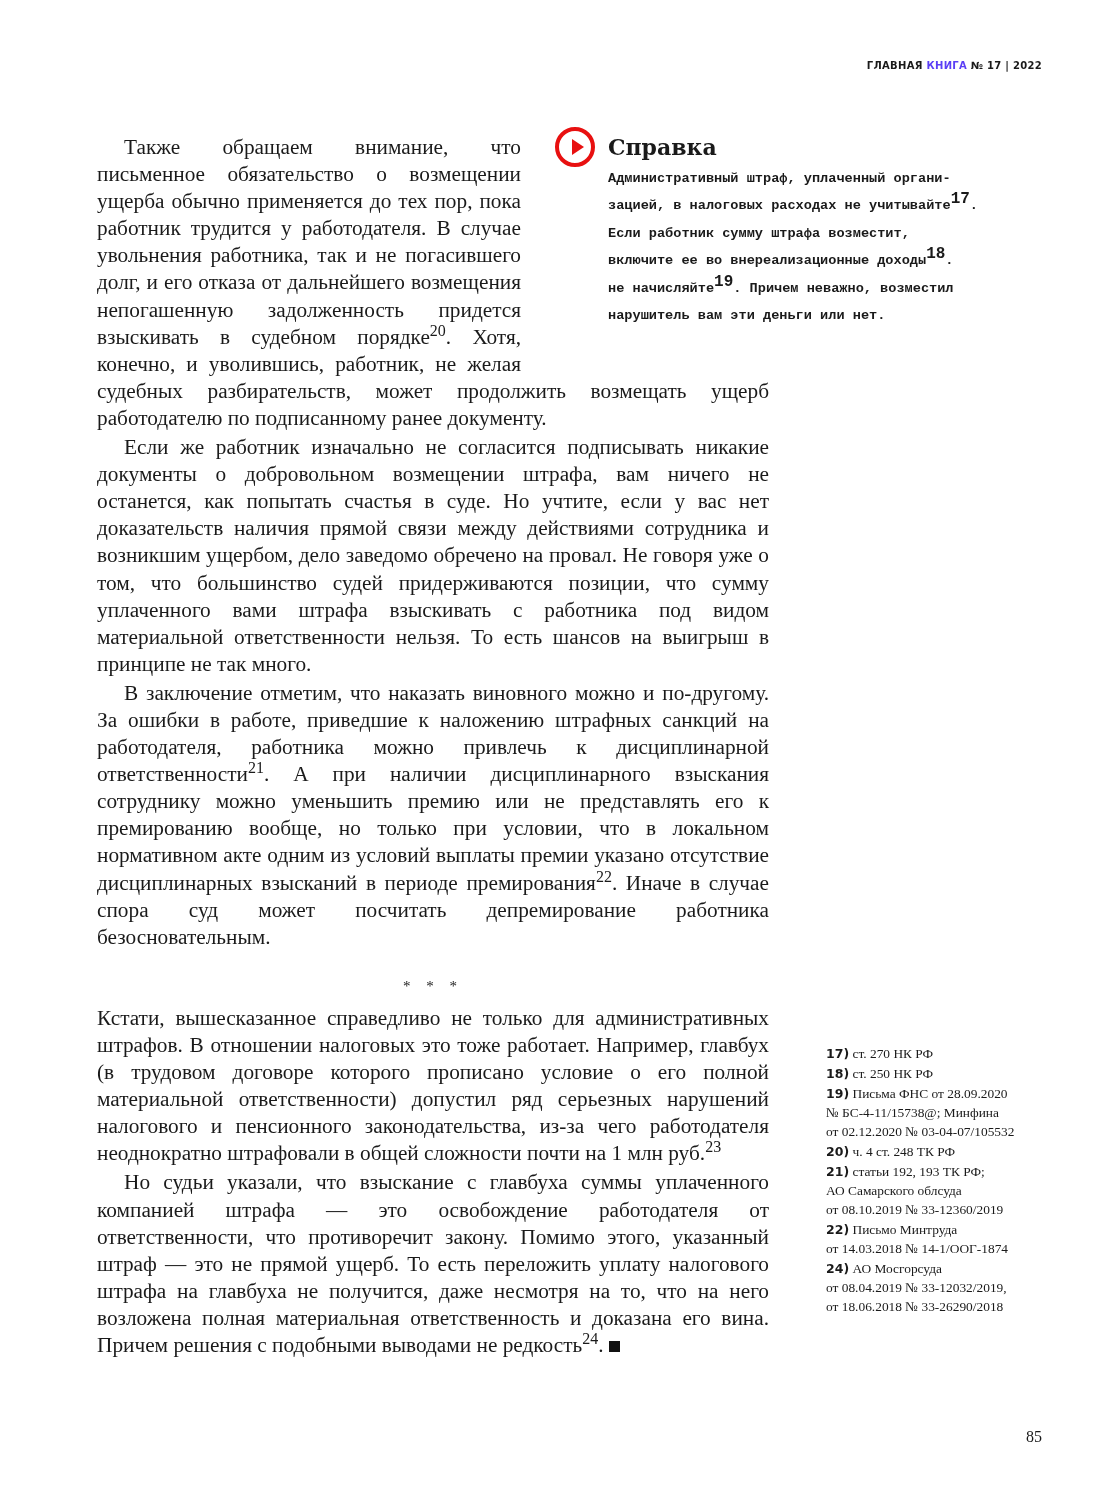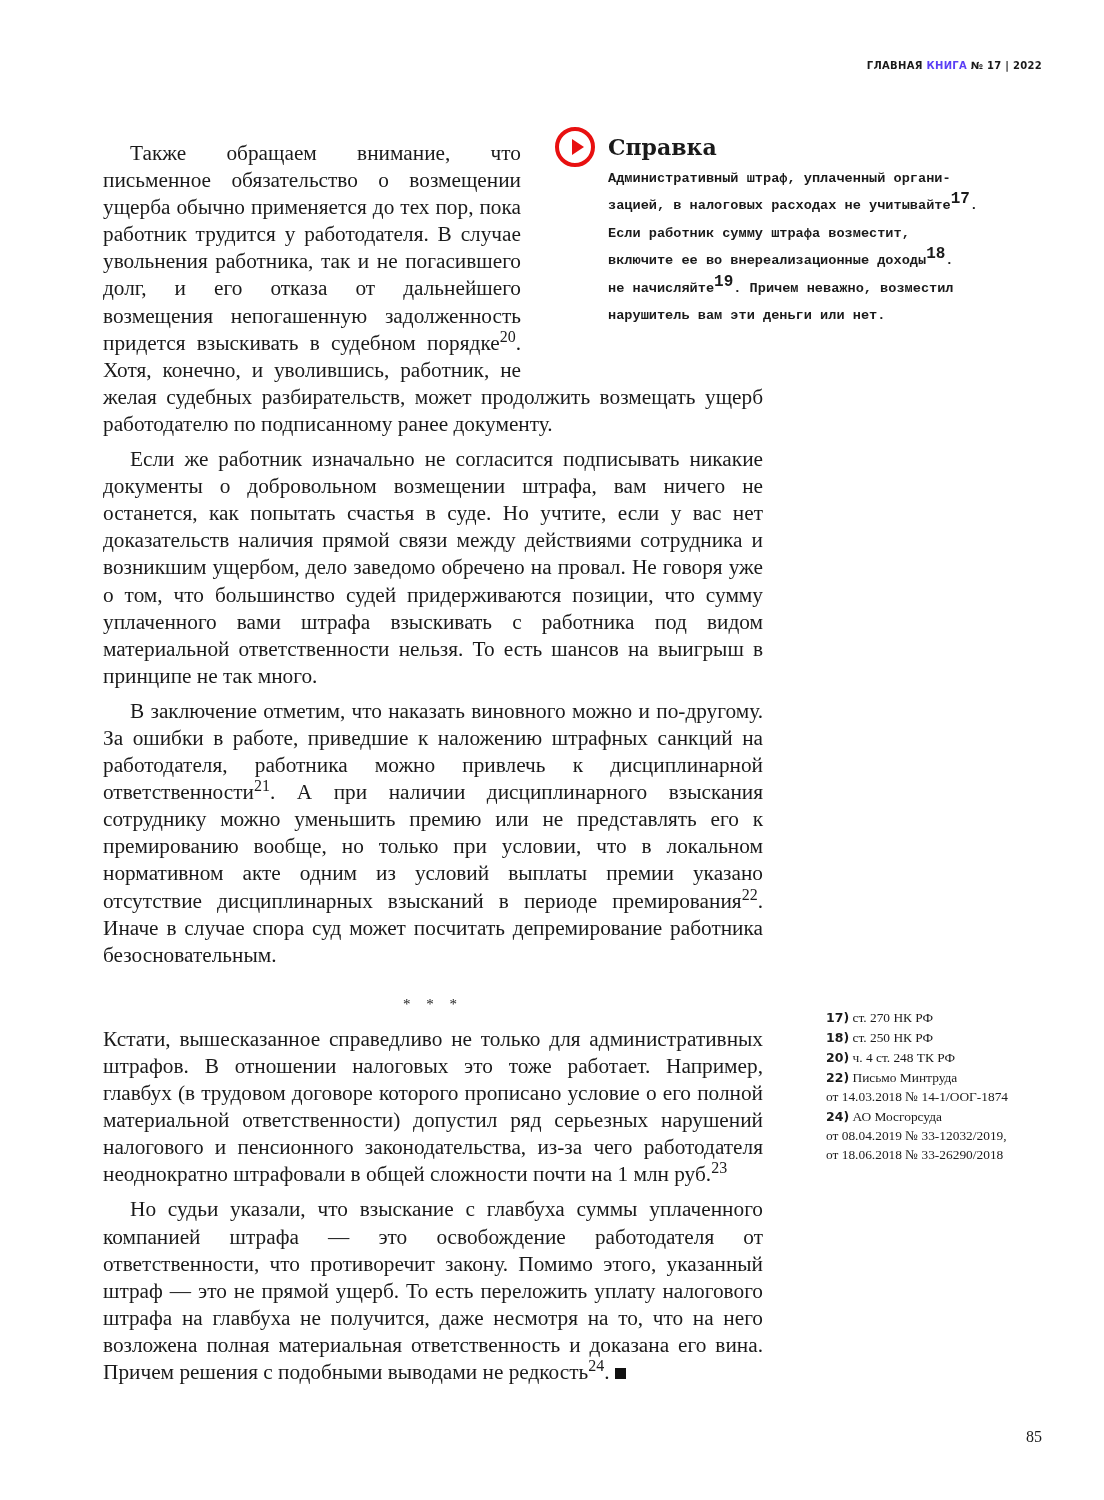--- a/index.html
+++ b/index.html
@@ -7,21 +7,21 @@
   .header {
     position:absolute; right:62px; top:60px;
     font-family:"DejaVu Sans", sans-serif; font-weight:bold; font-size:10px; letter-spacing:0.3px;
   }
   .header .brand-accent { color:#5b3ff5; }
   .main {
     position:absolute; left:95px; top:132px; width:676px;
     font-family:"Liberation Serif", serif; font-size:21.3px; line-height:27.1px;
     text-align:justify;
   }
-  .main p { margin:8px; }
+  .main p { margin:2px; }
   .main p.indent { text-indent:27px; }
   .float-spacer { float:right; width:250px; height:242px; }
   .stars { text-align:center; margin:22px 0 5px 0; font-size:15px; letter-spacing:6px; }
   sup { font-size:16px; line-height:0; vertical-align:super; }
   .sidebar {
     position:absolute; left:555px; top:127px; width:480px;
   }
   .play-icon {
     position:absolute; left:0; top:0; width:32px; height:32px; border:4px solid #e81010; border-radius:50%;
   }
@@ -32,21 +32,21 @@
   .sidebar-title {
     position:absolute; left:53px; top:7px;
     font-family:"DejaVu Serif", serif; font-weight:bold; font-size:22px;
   }
   .sidebar-body {
     position:absolute; left:53px; top:38px; width:430px;
     font-family:Liberation Mono, monospace; font-weight:bold; font-size:13.6px; line-height:27.4px;
   }
   .sidebar-body .ln { display:block; white-space:nowrap; }
   .footnotes {
-    position:absolute; left:826px; top:1008px; width:230px;
+    position:absolute; left:826px; top:1044px; width:230px;
     font-family:"Liberation Serif", serif; font-size:13.4px; line-height:19px;
   }
   .fn { margin-bottom:1px; }
   .fn .num { font-family:"DejaVu Sans", sans-serif; font-weight:bold; font-size:12.5px; }
   .fn .ln { display:block; white-space:nowrap; }
   .end-mark { display:inline-block; width:11px; height:11px; background:#111; vertical-align:baseline; }
   .page-num {
     position:absolute; right:62px; top:1428px;
     font-family:"Liberation Serif", serif; font-size:16px;
   }
@@ -77,21 +77,31 @@
   <p class="indent">Если же работник изначально не согласится подписывать никакие документы о добровольном возмещении штрафа, вам ничего не останется, как попытать счастья в суде. Но учтите, если у вас нет доказательств наличия прямой связи между действиями сотрудника и возникшим ущербом, дело заведомо обречено на провал. Не говоря уже о том, что большинство судей придерживаются позиции, что сумму уплаченного вами штрафа взыскивать с работника под видом материальной ответственности нельзя. То есть шансов на выигрыш в принципе не так много.</p>
   <p class="indent"><span>В заключение отметим, что наказать виновного можно и по-другому. За ошибки в работе, приведшие к наложению штрафных санкций на работодателя, работника можно привлечь к дисциплинарной ответственности</span><sup>21</sup><span>. А при наличии дисциплинарного взыскания сотруднику можно уменьшить премию или не представлять его к премированию вообще, но только при условии, что в локальном нормативном акте одним из условий выплаты премии указано отсутствие дисциплинарных взысканий в периоде премирования</span><sup>22</sup><span>. Иначе в случае спора суд может посчитать депремирование работника безосновательным.</span></p>
   <div class="stars">* * *</div>
   <p><span>Кстати, вышесказанное справедливо не только для административных штрафов. В отношении налоговых это тоже работает. Например, главбух (в трудовом договоре которого прописано условие о его полной материальной ответственности) допустил ряд серьезных нарушений налогового и пенсионного законодательства, из-за чего работодателя неоднократно штрафовали в общей сложности почти на 1 млн руб.</span><sup>23</sup></p>
   <p class="indent"><span>Но судьи указали, что взыскание с главбуха суммы уплаченного компанией штрафа — это освобождение работодателя от ответственности, что противоречит закону. Помимо этого, указанный штраф — это не прямой ущерб. То есть переложить уплату налогового штрафа на главбуха не получится, даже несмотря на то, что на него возложена полная материальная ответственность и доказана его вина. Причем решения с подобными выводами не редкость</span><sup>24</sup><span>. </span><span class="end-mark"></span></p>
 </div>
 
 <div class="footnotes">
   <div class="fn"><span class="num">17)</span> <span>ст. 270 НК РФ</span></div>
   <div class="fn"><span class="num">18)</span> <span>ст. 250 НК РФ</span></div>
+  <div class="fn">
+      <span class="ln"><span class="num">19)</span> <span>Письма ФНС от 28.09.2020</span></span>
+      <span class="ln">№ БС-4-11/15738@; Минфина</span>
+      <span class="ln">от 02.12.2020 № 03-04-07/105532</span>
+    </div>
   <div class="fn"><span class="num">20)</span> <span>ч. 4 ст. 248 ТК РФ</span></div>
+  <div class="fn">
+      <span class="ln"><span class="num">21)</span> <span>статьи 192, 193 ТК РФ;</span></span>
+      <span class="ln">АО Самарского облсуда</span>
+      <span class="ln">от 08.10.2019 № 33-12360/2019</span>
+    </div>
   <div class="fn">
       <span class="ln"><span class="num">22)</span> <span>Письмо Минтруда</span></span>
       <span class="ln">от 14.03.2018 № 14-1/ООГ-1874</span>
     </div>
   <div class="fn">
       <span class="ln"><span class="num">24)</span> <span>АО Мосгорсуда</span></span>
       <span class="ln">от 08.04.2019 № 33-12032/2019,</span>
       <span class="ln">от 18.06.2018 № 33-26290/2018</span>
     </div>
 </div>

